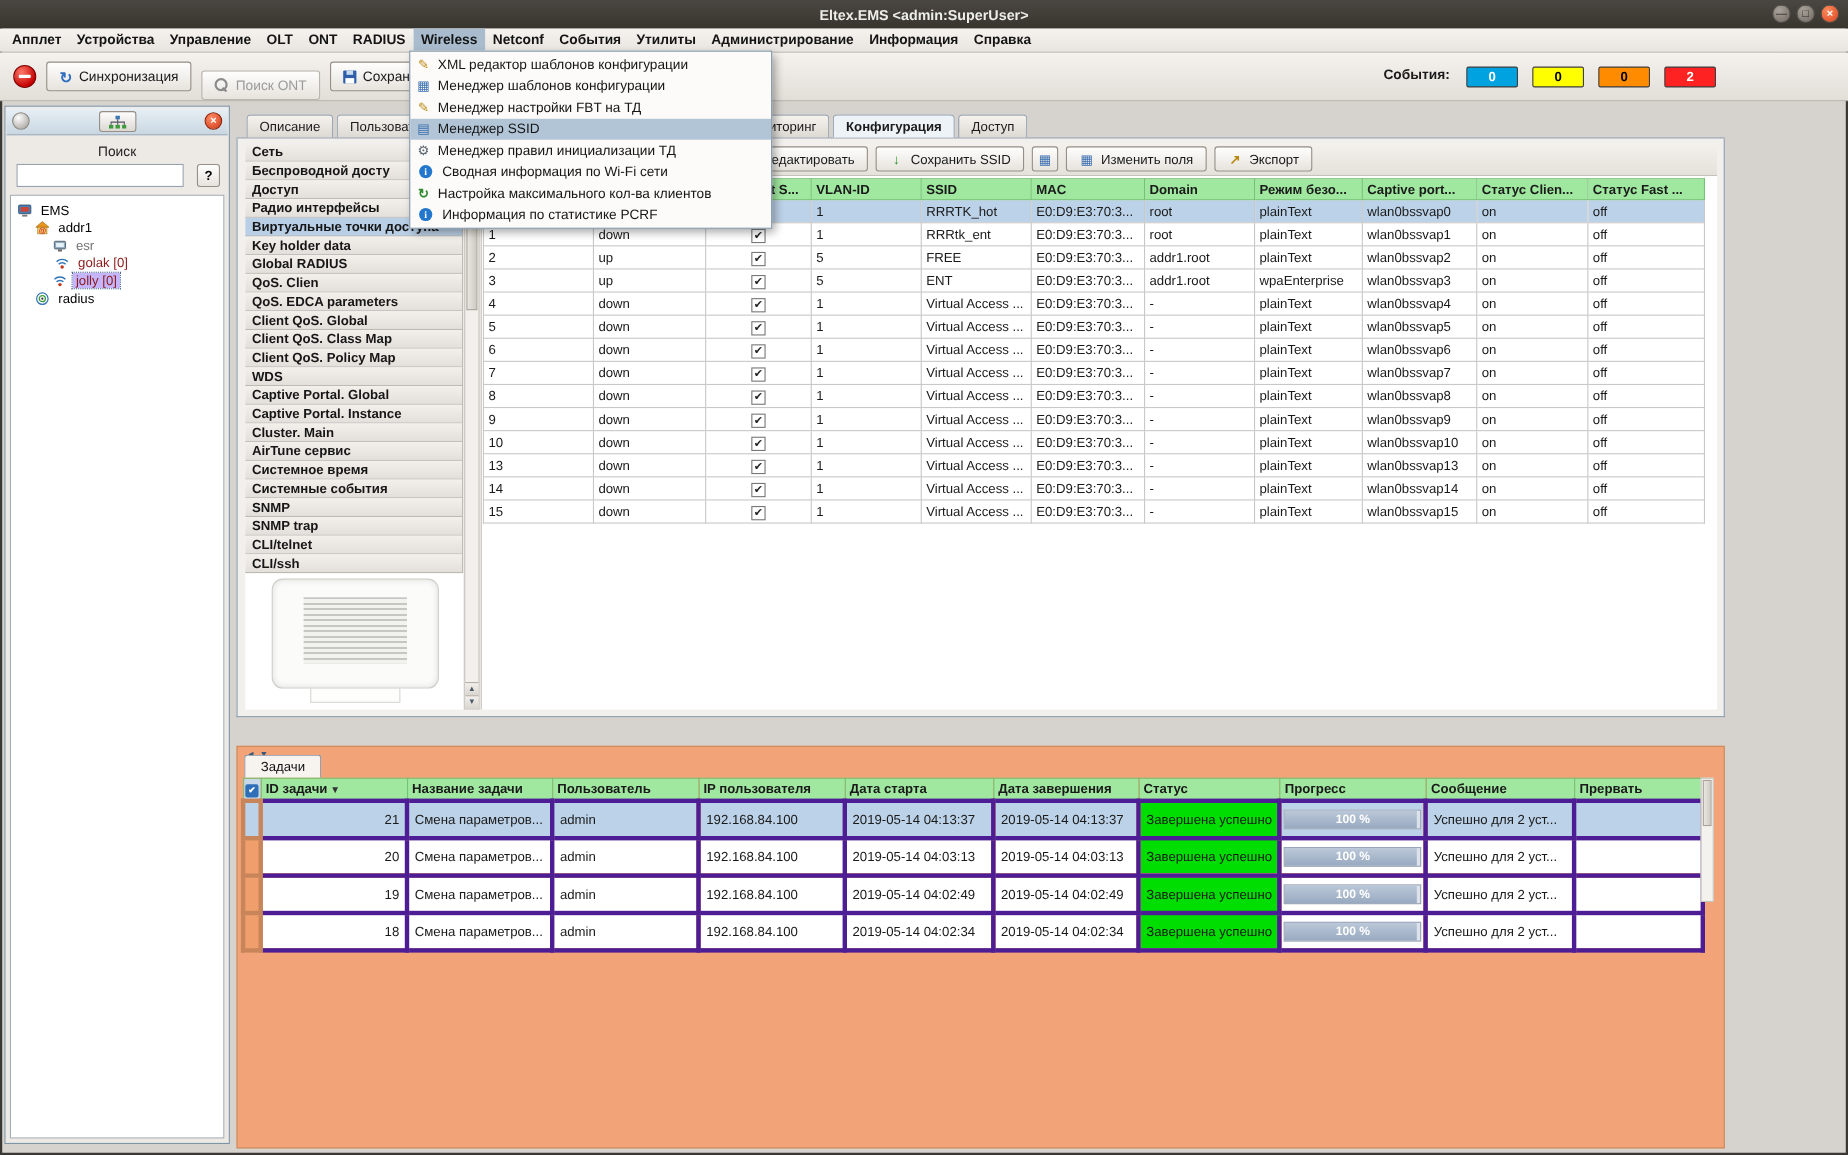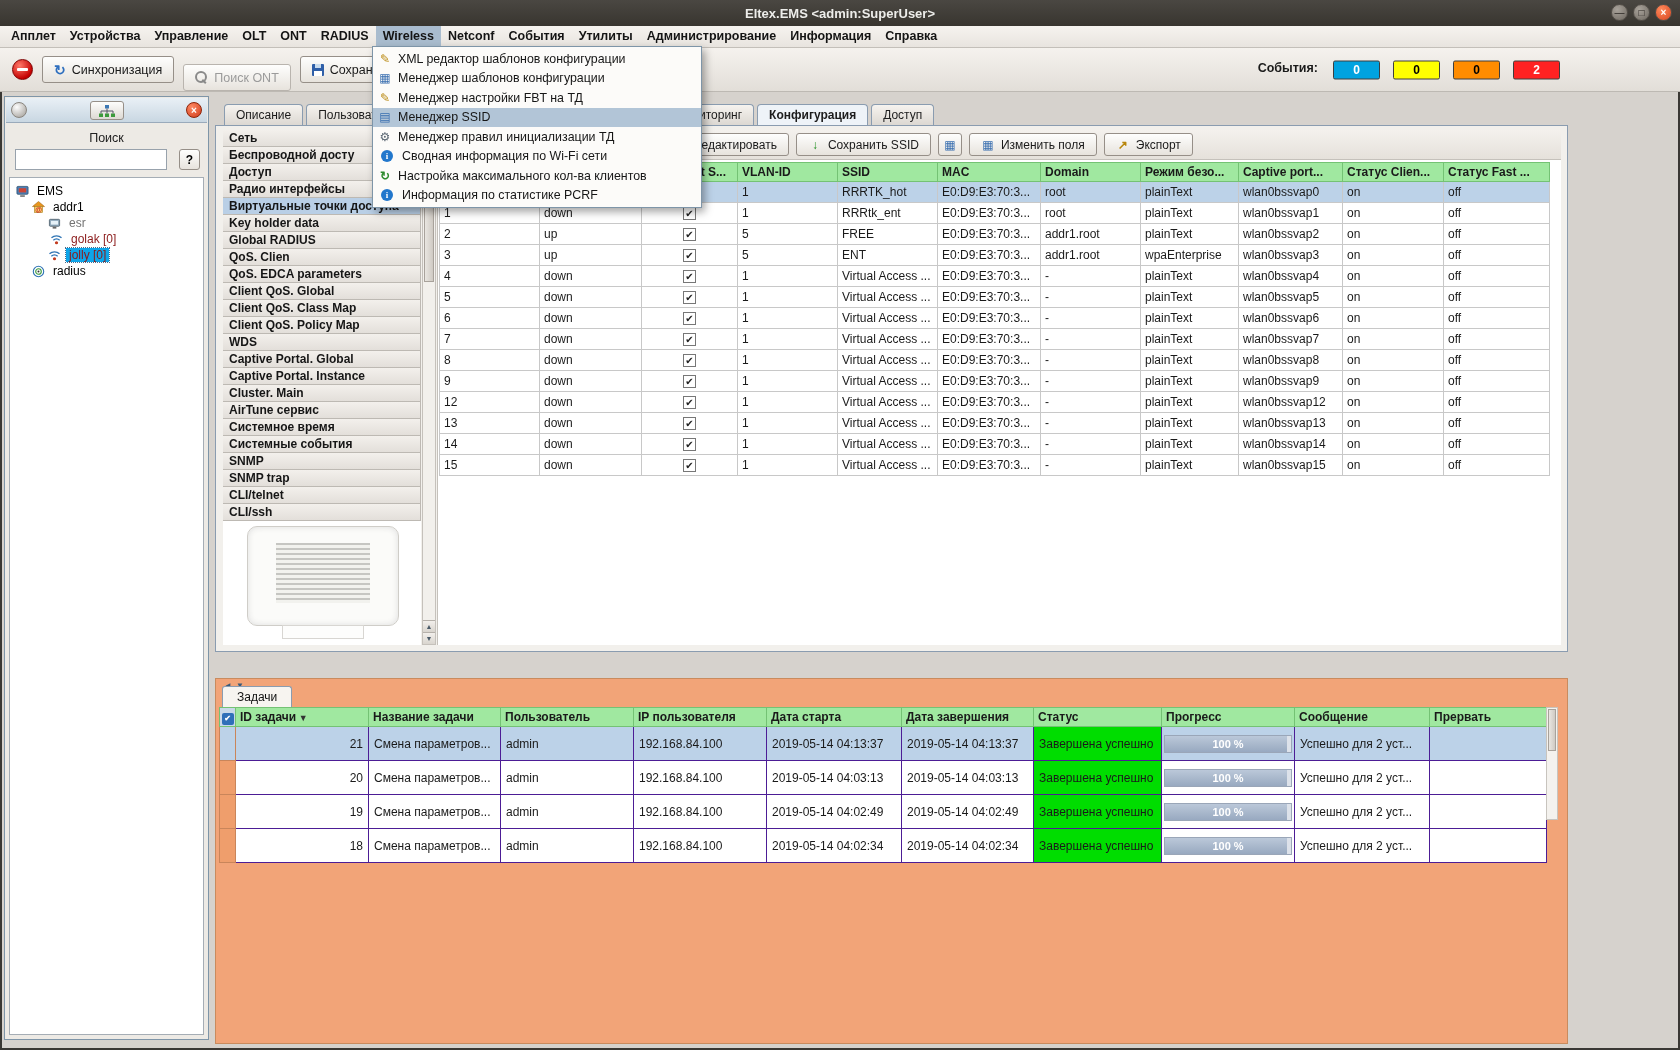--- a/index.html
+++ b/index.html
@@ -66,21 +66,21 @@
   .lp-input { position:absolute; left:2px; top:0; width:152px; height:21px; border:1px solid #98A2AC;
     background:#FFF; font-family:inherit; font-size:12px; padding:0 4px; }
   .lp-help { position:absolute; right:0; top:0; width:21px; height:21px;
     background:linear-gradient(#FEFEFD,#E7E3DD); border:1px solid #968F88; border-radius:3px;
     font-size:12px; font-weight:700; font-family:inherit; }
   .lp-tree { position:absolute; left:4px; right:4px; top:80px; bottom:4px; background:#FFF;
     border:1px solid #A5ADB5; padding-top:5px; overflow:hidden; }
   .tnode { height:16px; display:flex; align-items:center; gap:4px; white-space:nowrap; }
   .ticw { display:inline-flex; width:14px; flex:0 0 14px; }
   .tlab { font-size:12px; padding:0 3px; }
-  .tlab.sel { background:#0ea5e9; outline:1px dotted #4A6A8A; }
+  .tlab.sel { background:#c4b5fd; outline:1px dotted #4A6A8A; }
 
   
   .tabs-row { position:absolute; left:215px; top:104px; width:1353px; height:22px;
     border-bottom:1px solid #8A9CB0; padding-left:9px; white-space:nowrap; }
   .tab { display:inline-block; padding:3px 11px 2px; margin-right:3px; height:21px;
     background:linear-gradient(#F6F3EF,#DCD8D2); border:1px solid #8A9CB0; border-bottom:none;
     border-radius:4px 4px 0 0; font-size:12px; color:#1c1c1c; vertical-align:bottom; }
   .tab.active { background:#EEF3F8; font-weight:700; }
   .tab.gap { margin-left:252px; }
 
@@ -139,21 +139,21 @@
   .task-tab { position:absolute; left:6px; top:7px; height:21px; padding:0 14px; line-height:20px;
     background:#F7F4F0; border:1px solid #8A9CB0; border-bottom:none; border-radius:3px 3px 0 0;
     font-size:12px; color:#111; }
   .task-table-wrap { position:absolute; left:3px; top:28px; }
   .task-table th { background:#A0E8A0; border:1px solid #74C274; font-weight:700; font-size:12px;
     text-align:left; padding:2px 4px; height:19px; white-space:nowrap; overflow:hidden; }
   .task-table th.corner { background:#C8D8E8; padding:0; text-align:center; }
   .corner-ic { display:inline-block; width:12px; height:12px; background:#2F6FB8; color:#FFF;
     font-size:8px; line-height:12px; border-radius:2px; }
   .sort { font-size:9px; color:#333; }
-  .task-table td { border:1px solid #4c1d95; background:#FFF; font-size:12px; padding:1px 5px; height:34px;
+  .task-table td { border:4px solid #4c1d95; background:#FFF; font-size:12px; padding:1px 5px; height:34px;
     white-space:nowrap; overflow:hidden; }
   .task-table tr.sel td { background:#BCD2E8; }
   .task-table td.rowhdr { background:#EF9E6C; border-color:#C9855A; padding:0; }
   .task-table td.stc { background:#00DD00; }
   .task-table tr.sel td.stc { background:#00DD00; }
   .task-table td.idc { text-align:right; }
   .task-table td.pgc { padding:0; }
   .prog { position:relative; height:18px; margin:1px 2px; background:#DDE2EA; border:1px solid #9AA6B8; }
   .pfill { position:absolute; left:0; top:0; bottom:0; width:97%;
     background:linear-gradient(#BBC8D9,#98A9C0); display:block; }
@@ -506,29 +506,29 @@
               <td>1</td>
               <td>Virtual Access ...</td>
               <td>E0:D9:E3:70:3...</td>
               <td>-</td>
               <td>plainText</td>
               <td>wlan0bssvap9</td>
               <td>on</td>
               <td>off</td>
             </tr>
             <tr class="">
-              <td>12</td>
-              <td>down</td>
-              <td class="cc"><span class="cb">✔</span></td>
-              <td>1</td>
-              <td>Virtual Access ...</td>
-              <td>E0:D9:E3:70:3...</td>
-              <td>-</td>
-              <td>plainText</td>
-              <td>wlan0bssvap12</td>
+              <td>10</td>
+              <td>down</td>
+              <td class="cc"><span class="cb">✔</span></td>
+              <td>1</td>
+              <td>Virtual Access ...</td>
+              <td>E0:D9:E3:70:3...</td>
+              <td>-</td>
+              <td>plainText</td>
+              <td>wlan0bssvap10</td>
               <td>on</td>
               <td>off</td>
             </tr>
             <tr class="">
               <td>13</td>
               <td>down</td>
               <td class="cc"><span class="cb">✔</span></td>
               <td>1</td>
               <td>Virtual Access ...</td>
               <td>E0:D9:E3:70:3...</td>

